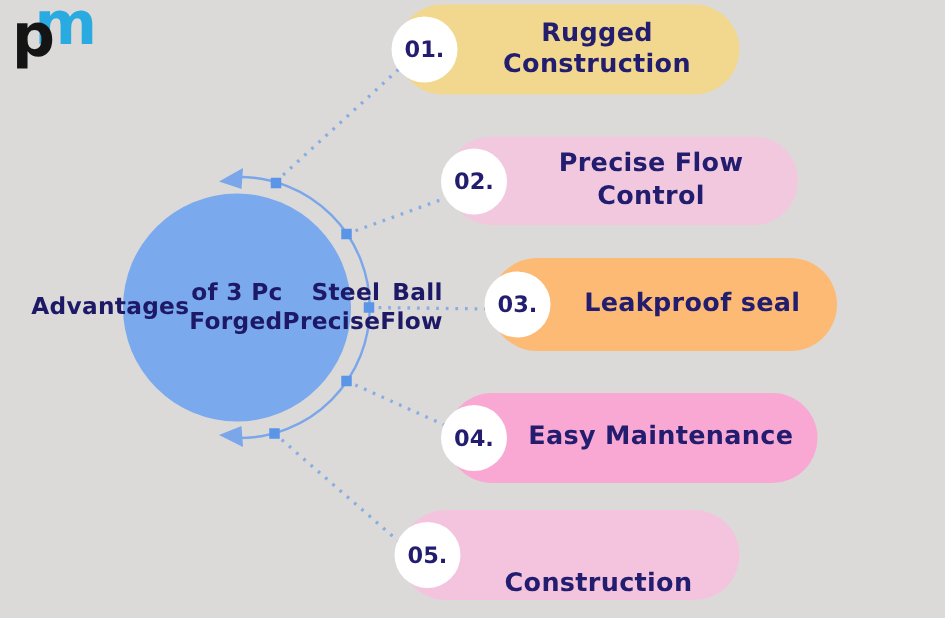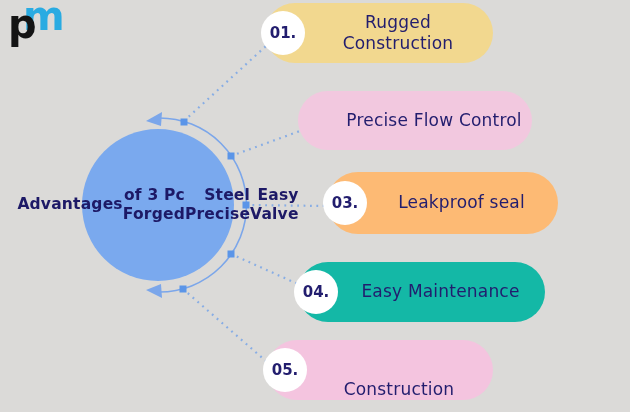--- a/index.html
+++ b/index.html
@@ -47,21 +47,21 @@
   }
   .pill .num{
     position:absolute;left:-4px;top:50%;transform:translateY(-50%);
     width:44px;height:44px;border-radius:50%;
     background:var(--numbg,#FFFFFF);
     display:flex;align-items:center;justify-content:center;
     font-weight:700;font-size:15px;color:var(--ink,#221D6E);
   }
   .pill .label{
     flex:1;padding:0 10px 0 48px;text-align:center;
-    font-weight:400;font-size:17px;line-height:1.25;
+    font-weight:700;font-size:17px;line-height:1.25;
     color:var(--ink,#221D6E);letter-spacing:.2px;
   }
   .pill-1{left:265px;top:3px;width:228px;height:60px;}
   .pill-2{left:298px;top:91px;width:234px;height:59px;}
   .pill-3{left:327px;top:172px;width:231px;height:62px;}
   .pill-4{left:298px;top:262px;width:247px;height:60px;}
   .pill-5{left:267px;top:340px;width:226px;height:60px;}
 </style>
 </head>
 <body>
@@ -88,38 +88,39 @@
     <rect class="node" x="227.5" y="152.5" width="7" height="7"></rect>
     <rect class="node" x="242.5" y="201.5" width="7" height="7"></rect>
     <rect class="node" x="227.5" y="250.5" width="7" height="7"></rect>
     <rect class="node" x="179.5" y="285.5" width="7" height="7"></rect>
   </svg>
 
   <div class="hub">
     <div class="line">Advantages</div>
     <div class="line">of 3 Pc Forged</div>
     <div class="line">Steel Precise</div>
-    <div class="line">Easy Valve</div>
+    <div class="line">Ball Flow</div>
   </div>
 
   <div class="pill pill-1" style="background-color: rgb(242, 216, 143);">
     <div class="num">01.</div>
     <div class="label">Rugged Construction</div>
   </div>
 
   <div class="pill pill-2" style="background-color: rgb(242, 200, 223);">
+    <div class="num">02.</div>
     <div class="label">Precise Flow Control</div>
   </div>
 
   <div class="pill pill-3" style="background-color: #fdba74;">
     <div class="num">03.</div>
     <div class="label">Leakproof seal</div>
   </div>
 
-  <div class="pill pill-4" style="background-color: #14b8a6;">
+  <div class="pill pill-4" style="background-color: #f9a8d4;">
     <div class="num">04.</div>
     <div class="label">Easy Maintenance</div>
   </div>
 
   <div class="pill pill-5" style="background-color: rgb(244, 196, 223); align-items: flex-end;">
     <div class="num">05.</div>
     <div class="label">Construction</div>
   </div>
 
 </div>

